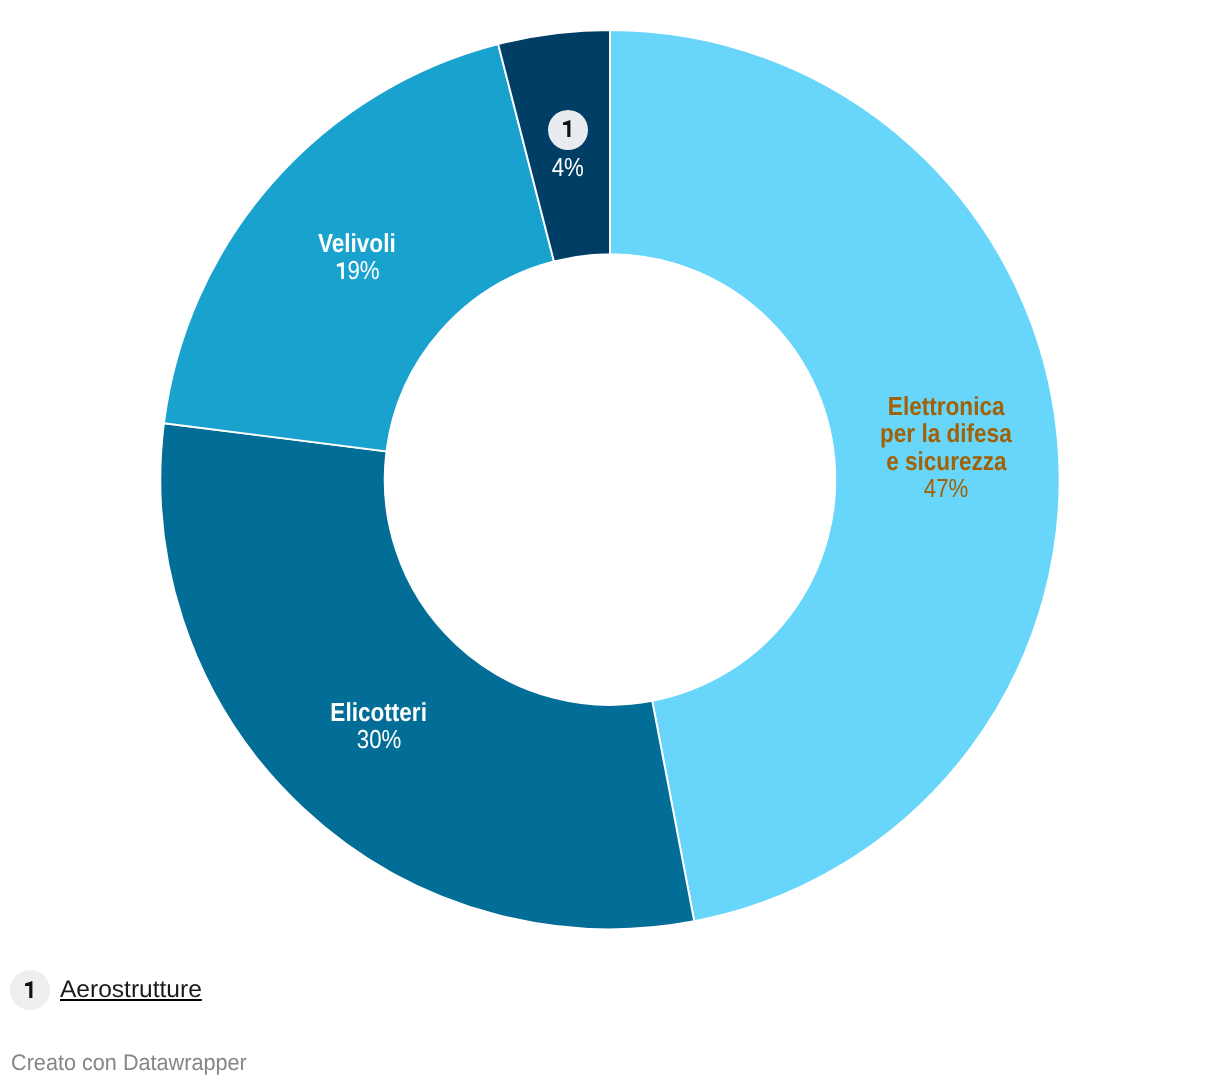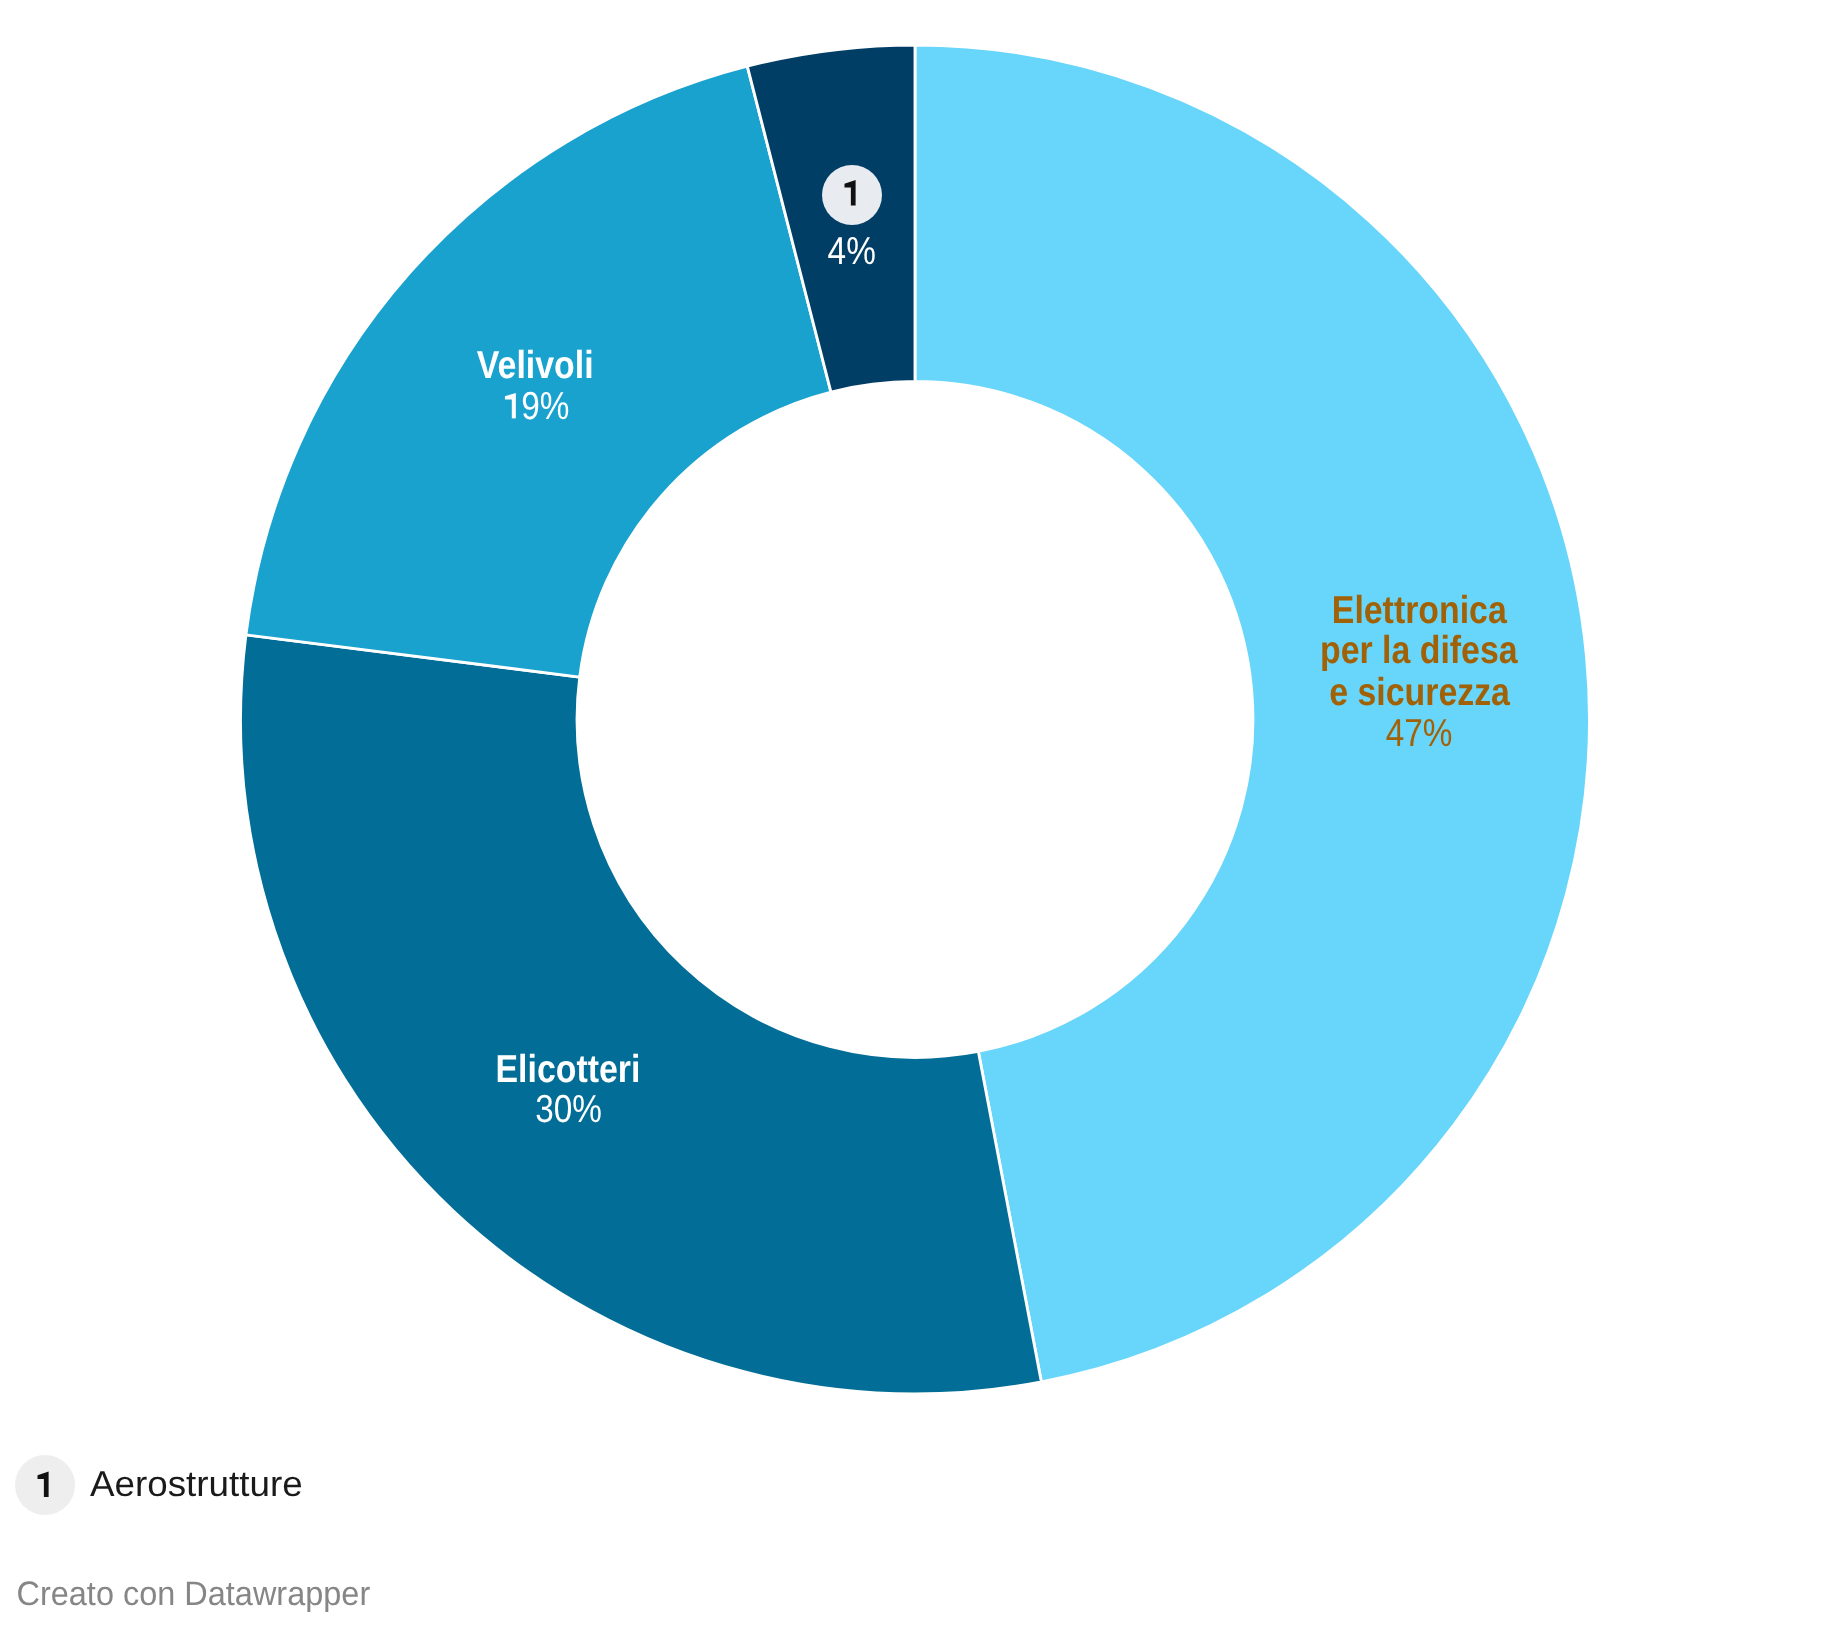--- a/index.html
+++ b/index.html
@@ -76,20 +76,21 @@
     display: inline-block;
     position: relative;
     vertical-align: baseline;
   }
   #legend {
     position: absolute;
     left: 10.4px;
     top: 970.3px;
     display: flex;
     align-items: center;
+    text-decoration: underline;
   }
   #legend .legend-badge {
     position: relative;
     width: 40px;
     height: 40px;
     border-radius: 50%;
     background: #eeeeee;
     color: #111111;
     font-weight: bold;
     font-size: 22px;

